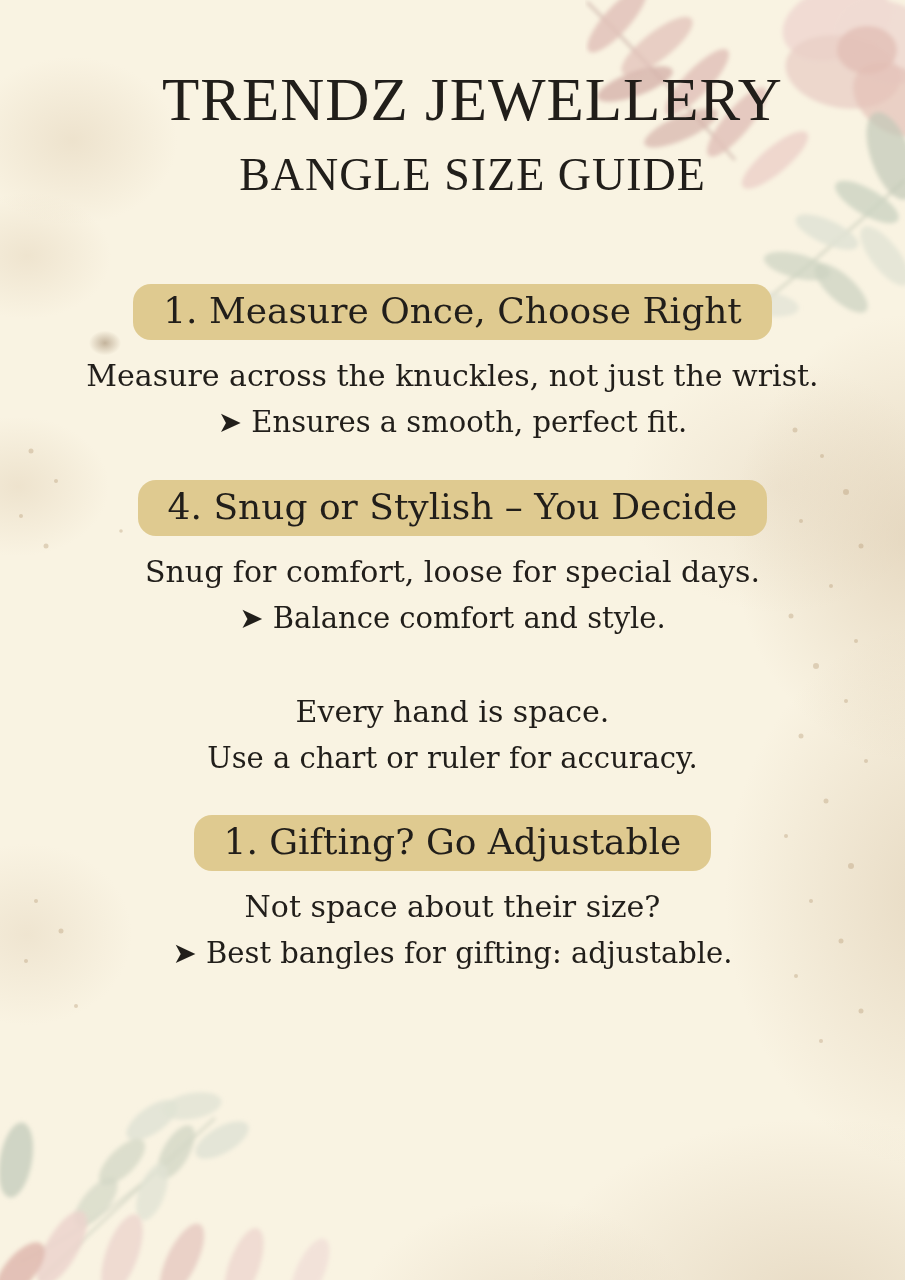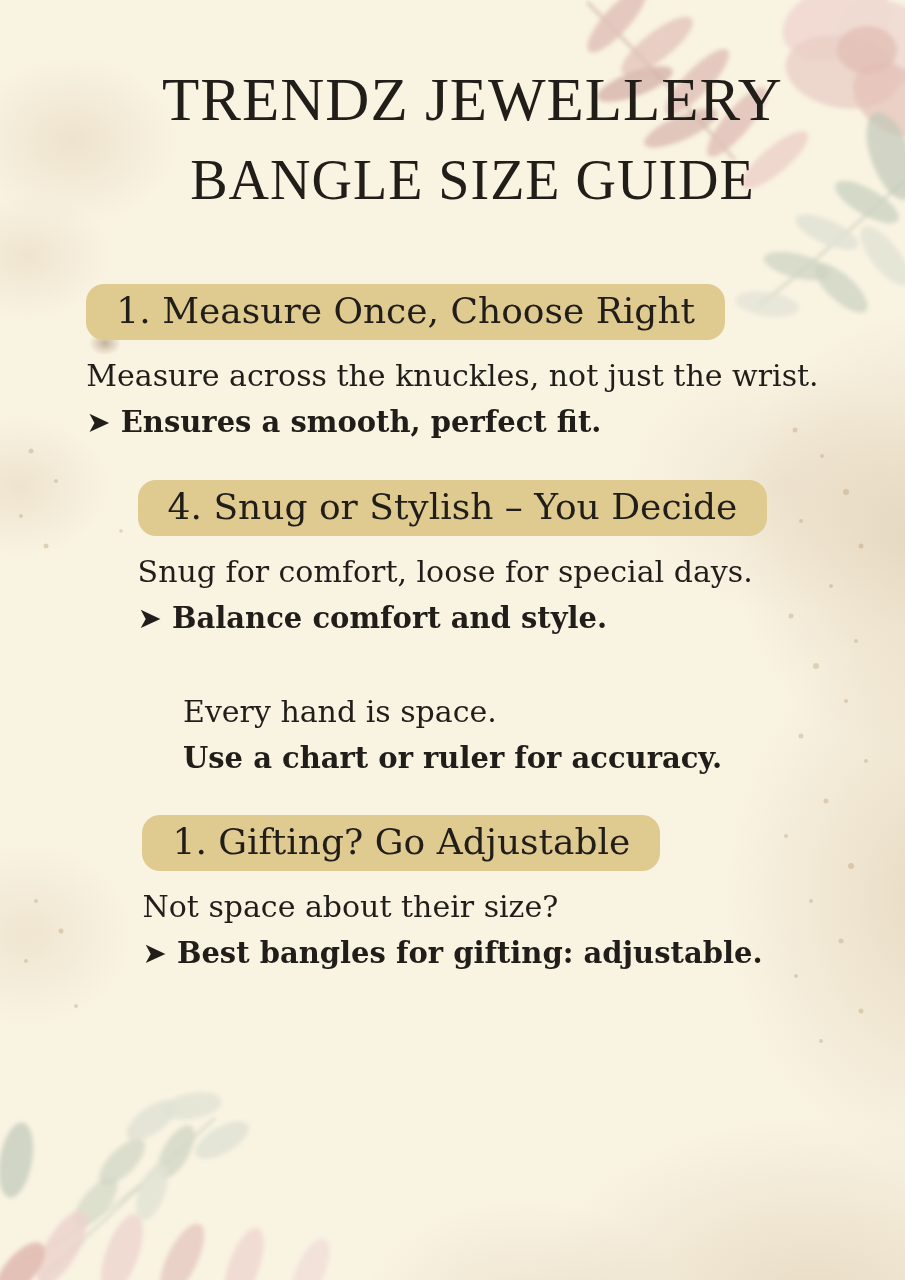--- a/index.html
+++ b/index.html
@@ -48,52 +48,52 @@
     font-family: "Liberation Serif", "DejaVu Serif", serif;
     font-weight: 400;
     font-size: 61px;
     letter-spacing: 1px;
     line-height: 1.1;
   }
   .subtitle {
     margin: 14px 0 0 0;
     font-family: "Liberation Serif", "DejaVu Serif", serif;
     font-weight: 400;
-    font-size: 56px;
+    font-size: 46px;
     letter-spacing: 1px;
     line-height: 1.2;
   }
 
   .sections {
     position: absolute;
     top: 284px;
     left: 0;
     right: 0;
     display: flex;
     flex-direction: column;
     align-items: center;
   }
-  .section { margin-bottom: 39px; }
+  .section { text-align: center; margin-bottom: 39px; }
   .pill {
     display: inline-block;
     background: var(--pill, #ddc992);
     border-radius: 18px;
     padding: 8px 30px 10px 30px;
     font-size: 36px;
     line-height: 1.05;
   }
   .body-line {
     margin-top: 18px;
     font-size: 30px;
     line-height: 1.2;
   }
   .tip-line {
     margin-top: 11px;
     font-size: 29px;
-    font-weight: 700;
+    font-weight: 400;
     line-height: 1.24;
     font-family: "DejaVu Serif", "DejaVu Sans", serif;
   }
 </style>
 </head>
 <body>
 
 <div class="poster">
 
   <div class="washes"></div>

